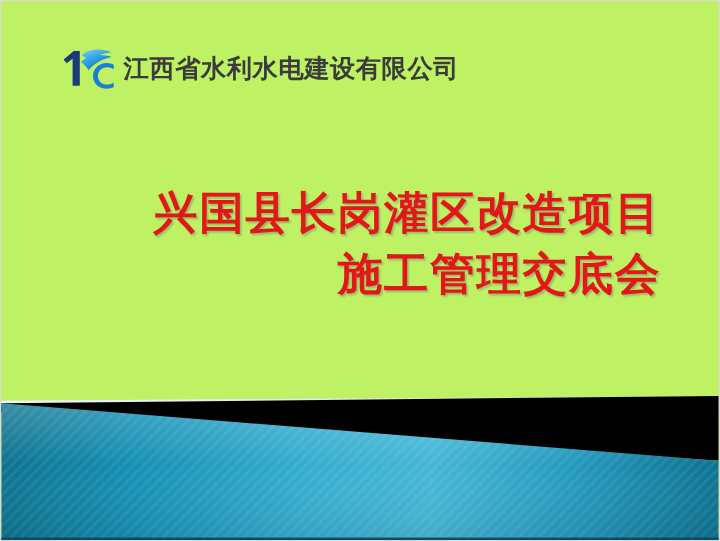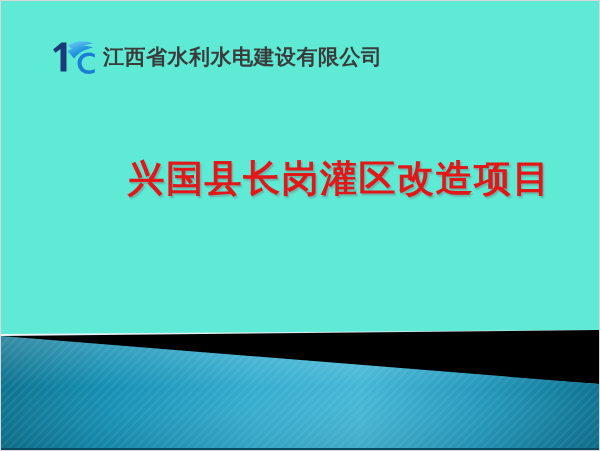--- a/index.html
+++ b/index.html
@@ -8,21 +8,21 @@
     background: #ffffff;
   }
   body {
     font-family: "Liberation Sans", sans-serif;
   }
 
   #slide {
     position: relative;
     width: 600px;
     height: 451px;
-    background: #5eead4;
+    background: #bef264;
     overflow: hidden;
     box-sizing: border-box;
     border: 1px solid #d9d9d9;
   }
 
   
   #logo-lockup {
     position: absolute;
     left: 48px;
     top: 36px;
@@ -114,20 +114,21 @@
       <path d="M18.5 14.5 C25 8.5, 35 7.5, 44 10.5 C36 12.2, 29 16, 25 21.5 C22.8 18.8, 20.8 16.4, 18.5 14.5 Z" fill="url(#swooshGrad)"></path>
 
       <path d="M40 15.5 C33.5 15.5, 28.5 20.2, 28.5 26.3 C28.5 32.4, 33.5 37, 40 37 C42.2 37, 44.2 36.5, 45.8 35.6 L45.8 31.8 C44.4 32.9, 42.4 33.5, 40.2 33.5 C35.9 33.5, 32.6 30.4, 32.6 26.3 C32.6 22.2, 35.9 19.1, 40.2 19.1 C42.4 19.1, 44.4 19.7, 45.8 20.8 L45.8 17 C44.2 16.1, 42.2 15.5, 40 15.5 Z" fill="#1a7fd4"></path>
     </svg>
 
     <span id="company-name">江西省水利水电建设有限公司</span>
   </div>
 
   <div id="title-block">
     <div class="title-line">兴国县长岗灌区改造项目</div>
+    <div class="title-line">施工管理交底会</div>
   </div>
 
   <div id="banner">
     <svg viewBox="0 0 600 140" preserveAspectRatio="none">
       <defs>
         <linearGradient id="tealGrad" x1="0" y1="0" x2="1" y2="0">
           <stop offset="0%" stop-color="#0d738f"></stop>
           <stop offset="18%" stop-color="#1590b4"></stop>
           <stop offset="42%" stop-color="#35adcf"></stop>
           <stop offset="60%" stop-color="#45b7d6"></stop>

